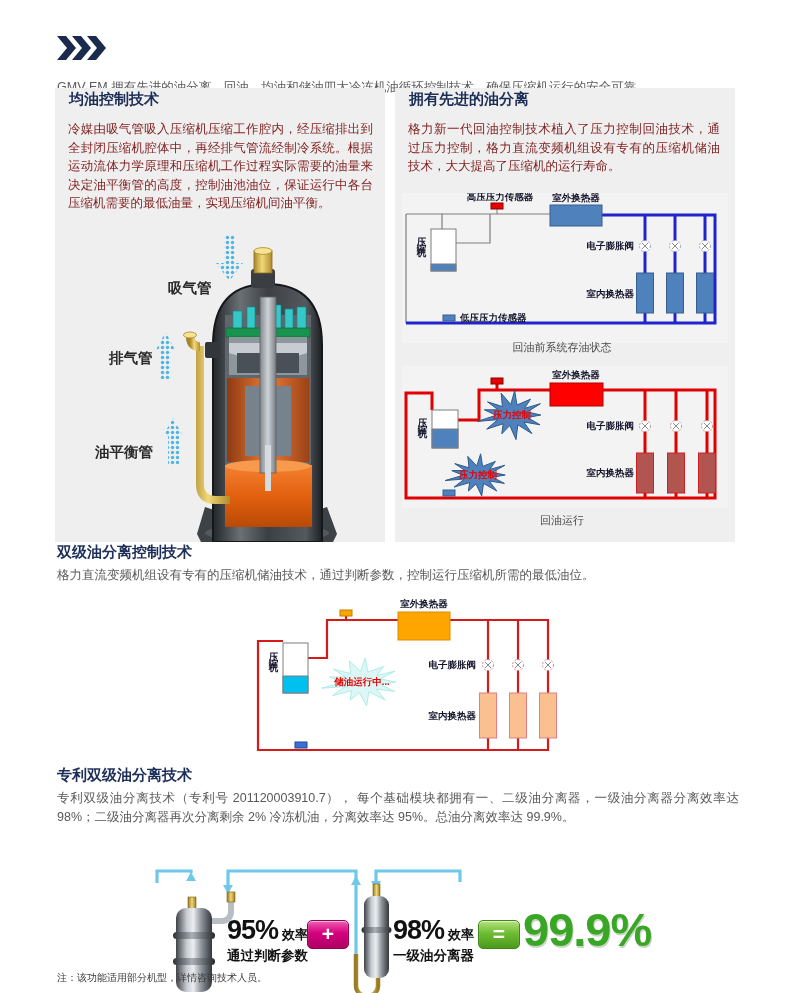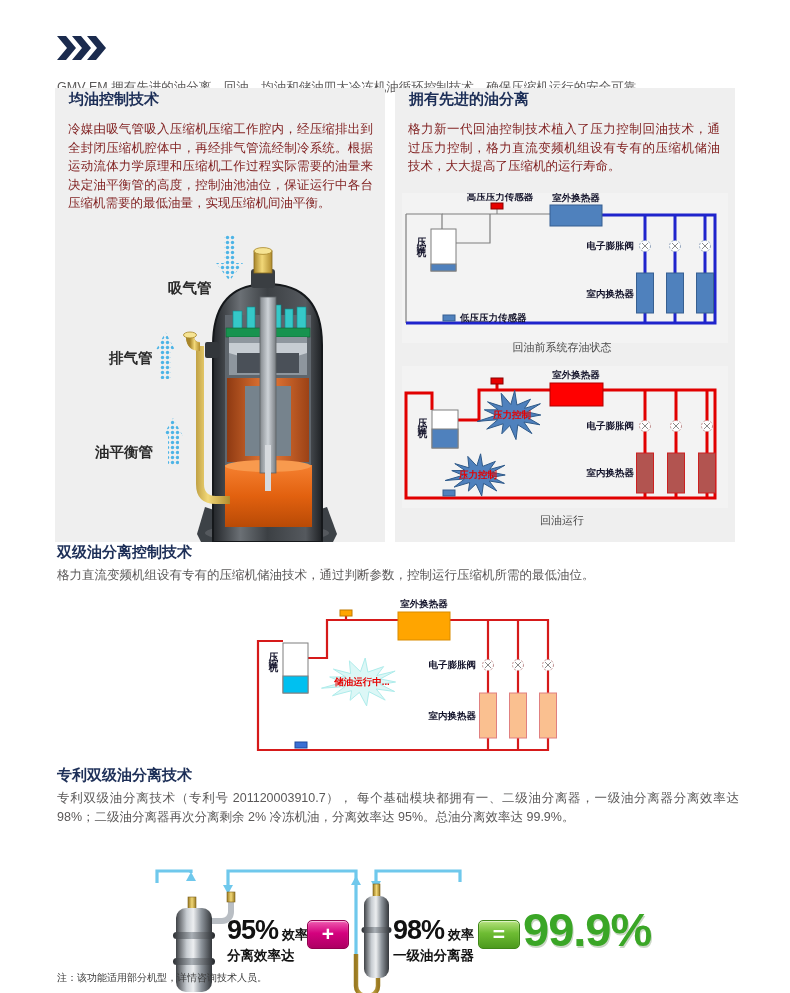--- a/index.html
+++ b/index.html
@@ -374,21 +374,21 @@
 
       <g>
         <rect x="318" y="25" width="7" height="13" fill="url(#goldP)" stroke="#7c621c" stroke-width="0.6"></rect>
         <rect x="309" y="37" width="25" height="82" rx="9" fill="url(#tankG)"></rect>
         <rect x="306.5" y="68" width="30" height="6" rx="3" fill="url(#ribG)"></rect>
       </g>
     </svg>
 
     <div class="sep-block" style="left:172px;top:56px;">
       <span class="pct">95%</span><span class="eff">效率</span>
-      <div class="sep-name">分离效率达</div>
+      <div class="sep-name">通过判断参数</div>
     </div>
     <div class="badge plus" style="left:252px;top:61px;">+</div>
     <div class="sep-block" style="left:338px;top:56px;">
       <span class="pct">98%</span><span class="eff">效率</span>
       <div class="sep-name">一级油分离器</div>
     </div>
     <div class="badge equals" style="left:423px;top:61px;">=</div>
     <div class="total" style="left:468px;top:43px;">99.9%</div>
   </div>
 

